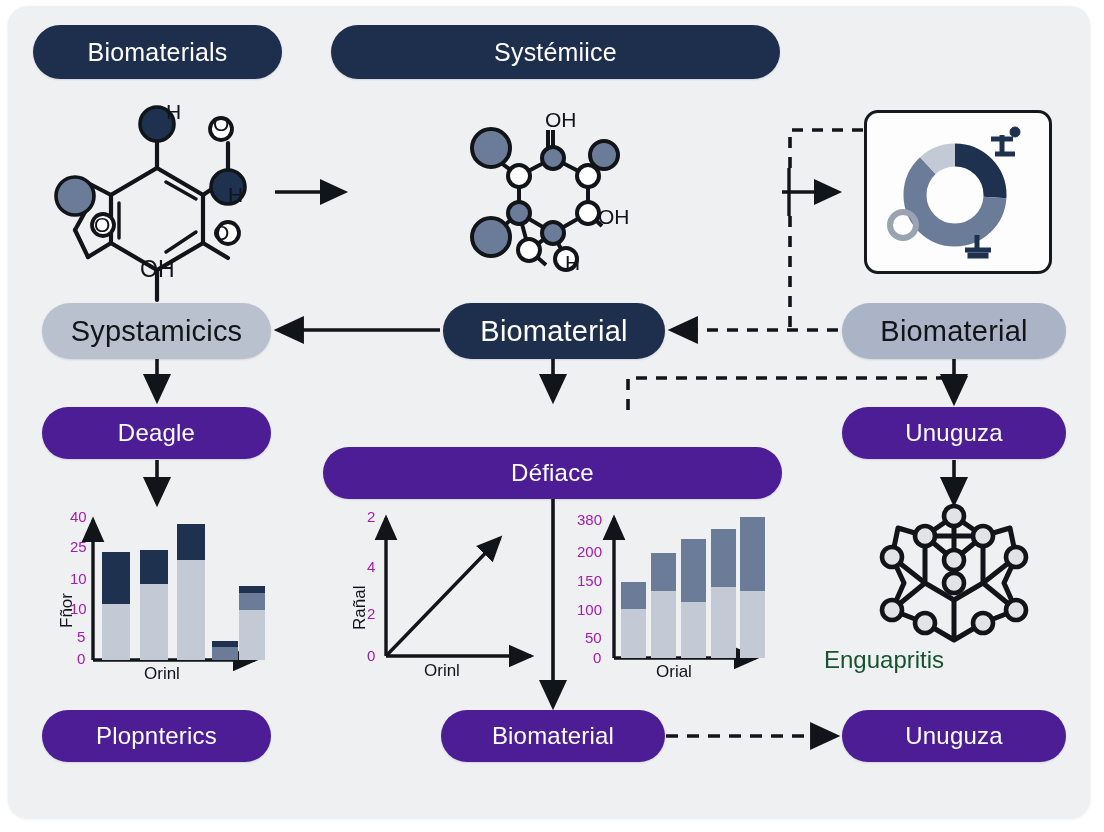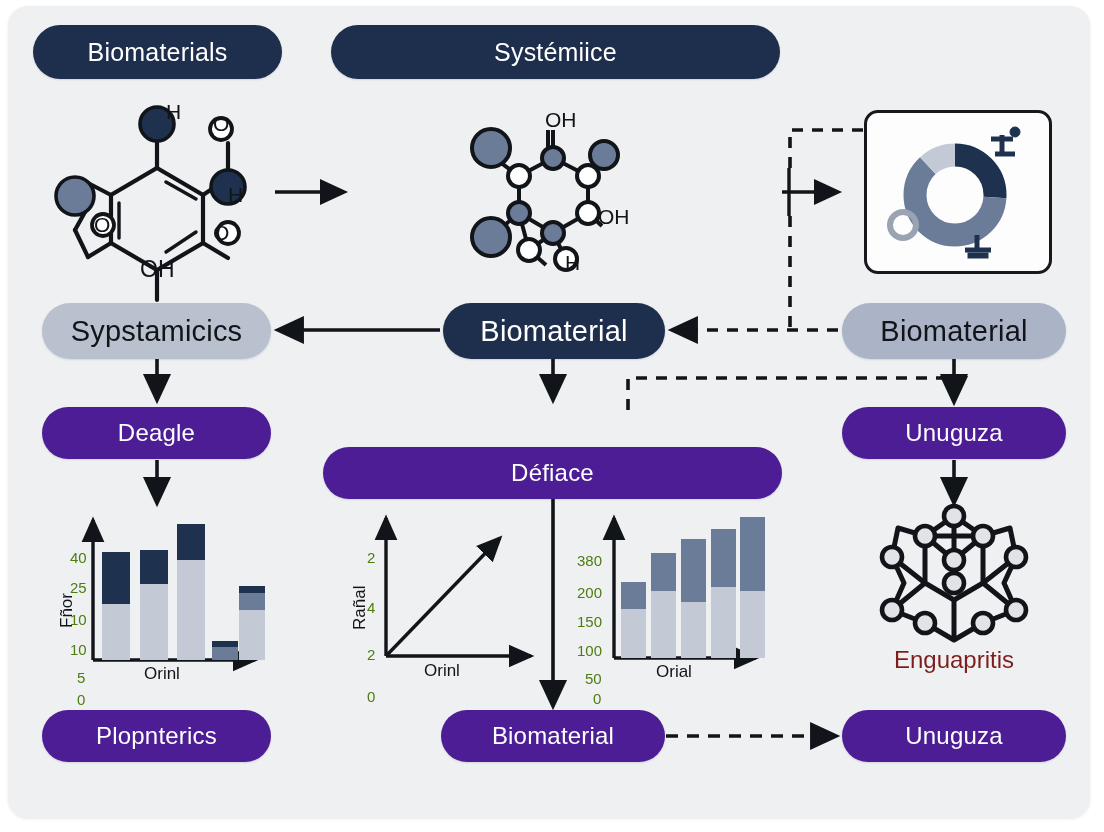--- a/index.html
+++ b/index.html
@@ -27,29 +27,28 @@
   .pill.dark{background:#1e2f4d;}
   .pill.mid{background:#4c1d95;}
   .pill.light{background:#b9c1ce;color:#111418;}
   .pill.lightblue{background:#aab4c6;color:#111418;}
 
   .hdr{height:54px;font-size:25px;}
   .row{height:56px;font-size:29px;}
   .rowsm{height:52px;font-size:24px;}
 
   .chartlabel{
-    position:absolute;font-size:15px;color:#4d7c0f;font-weight:400;
+    position:absolute;font-size:15px;color:#a21caf;font-weight:400;
     white-space:nowrap;
-    margin-top:41px;
   }
   .axtitle{position:absolute;font-size:17px;color:#111418;}
   .ylab-rot{transform-origin:left top;transform:rotate(-90deg);}
 
   .netlabel{
-    position:absolute;font-size:24px;color:#7f1d1d;text-align:center;
+    position:absolute;font-size:24px;color:#14532d;text-align:left;
     width:260px;
   }
   .donutcard{
     position:absolute;left:864px;top:110px;width:182px;height:158px;
     background:#fdfdfd;border:3px solid #16181c;border-radius:14px;
   }
 </style>
 </head>
 <body>
 

